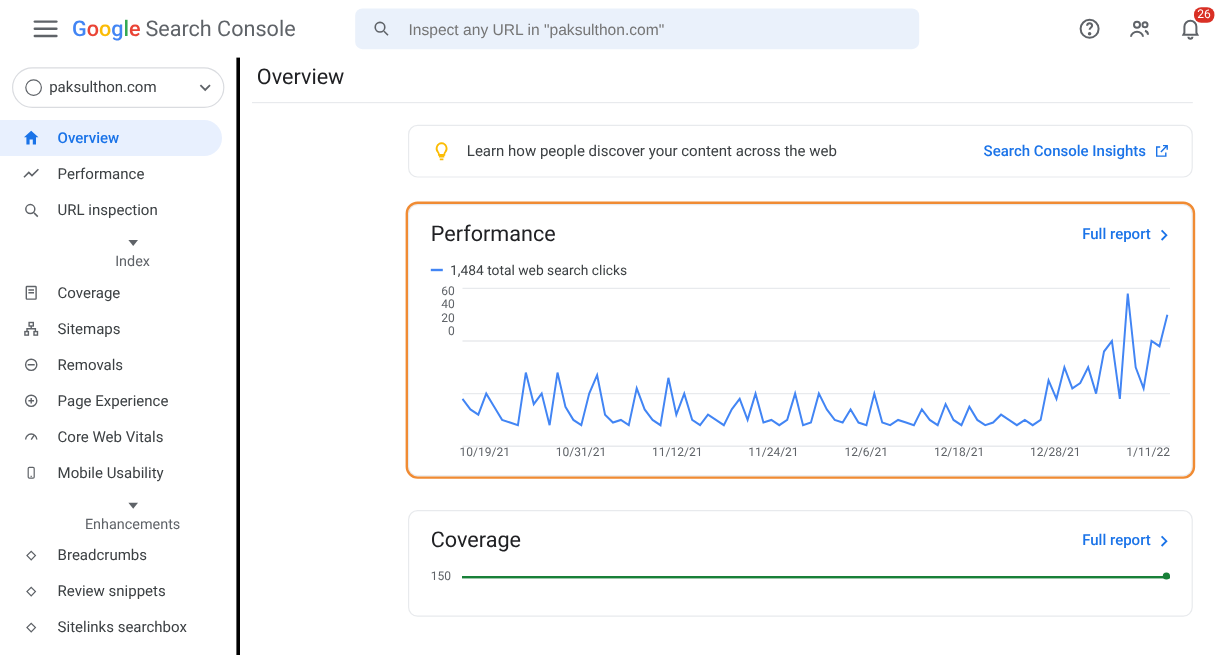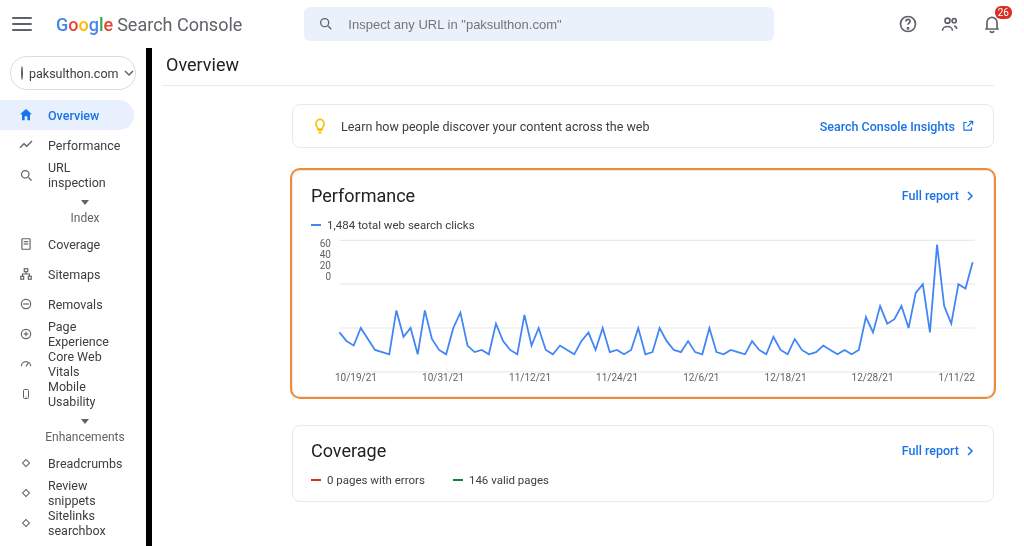--- a/index.html
+++ b/index.html
@@ -10,21 +10,22 @@
     font-size: 13px;
     overflow: hidden;
     width: 1024px;
     height: 546px;
   }
   .topbar {
     height: 48px;
     display: flex;
     align-items: center;
     padding: 0 10px;
-    gap: 22px;
+    gap: 10px;
+    margin-left: 16px;
   }
   .hamburger {
     width: 24px; height: 24px;
     display: flex; flex-direction: column; justify-content: center; gap: 4px;
     cursor: pointer;
     padding: 2px;
   }
   .hamburger span { height: 2px; background: #5f6368; border-radius: 1px; }
   .logo { display: flex; align-items: center; gap: 4px; font-size: 18px; }
   .g-logo span:nth-child(1){color:#4285F4;}
@@ -61,22 +62,22 @@
   .badge {
     position:absolute; top:-6px; right:-8px;
     background:#d93025; color:#fff; font-size:10px;
     padding:0 3px; border-radius:6px; line-height:13px;
     min-width:16px; text-align:center;
   }
 
   .shell { display:flex; height: calc(546px - 48px); }
 
   .sidebar {
-    width: 152px;
-    border-right: 6px solid #000000;
+    width: 200px;
+    border-right: 3px solid #000000;
     padding: 8px 0;
     font-size: 12.5px;
     color:#3c4043;
     overflow:hidden;
   }
   .property-pill {
     margin: 0 10px 10px 10px;
     height: 34px;
     border: 1px solid #dadce0;
     border-radius: 18px;
@@ -448,26 +449,22 @@
       <div class="cov-card">
         <div class="card-head">
           <div class="card-title">Coverage</div>
           <div class="full-report">
             <span>Full report</span>
             <svg width="10" height="10" viewBox="0 0 10 10">
                 <path d="M3 1l4 4-4 4" fill="none" stroke="#1a73e8" stroke-width="1.5"></path>
               </svg>
           </div>
         </div>
-        <div class="coverage-legends">
-          <div class="legend">
-            <span class="dash red"></span>
-            <span>0 pages with errors</span>
-          </div>
-          <div class="legend">
-            <span class="dash green"></span>
-            <span>146 valid pages</span>
-          </div>
+        <div class="mini-chart">
+          <span class="ylabel">150</span>
+          <span class="line150"></span>
+          <span class="data"></span>
+          <span class="dot"></span>
         </div>
       </div>
     </div>
   </div>
 </div>
 
 </body></html>

